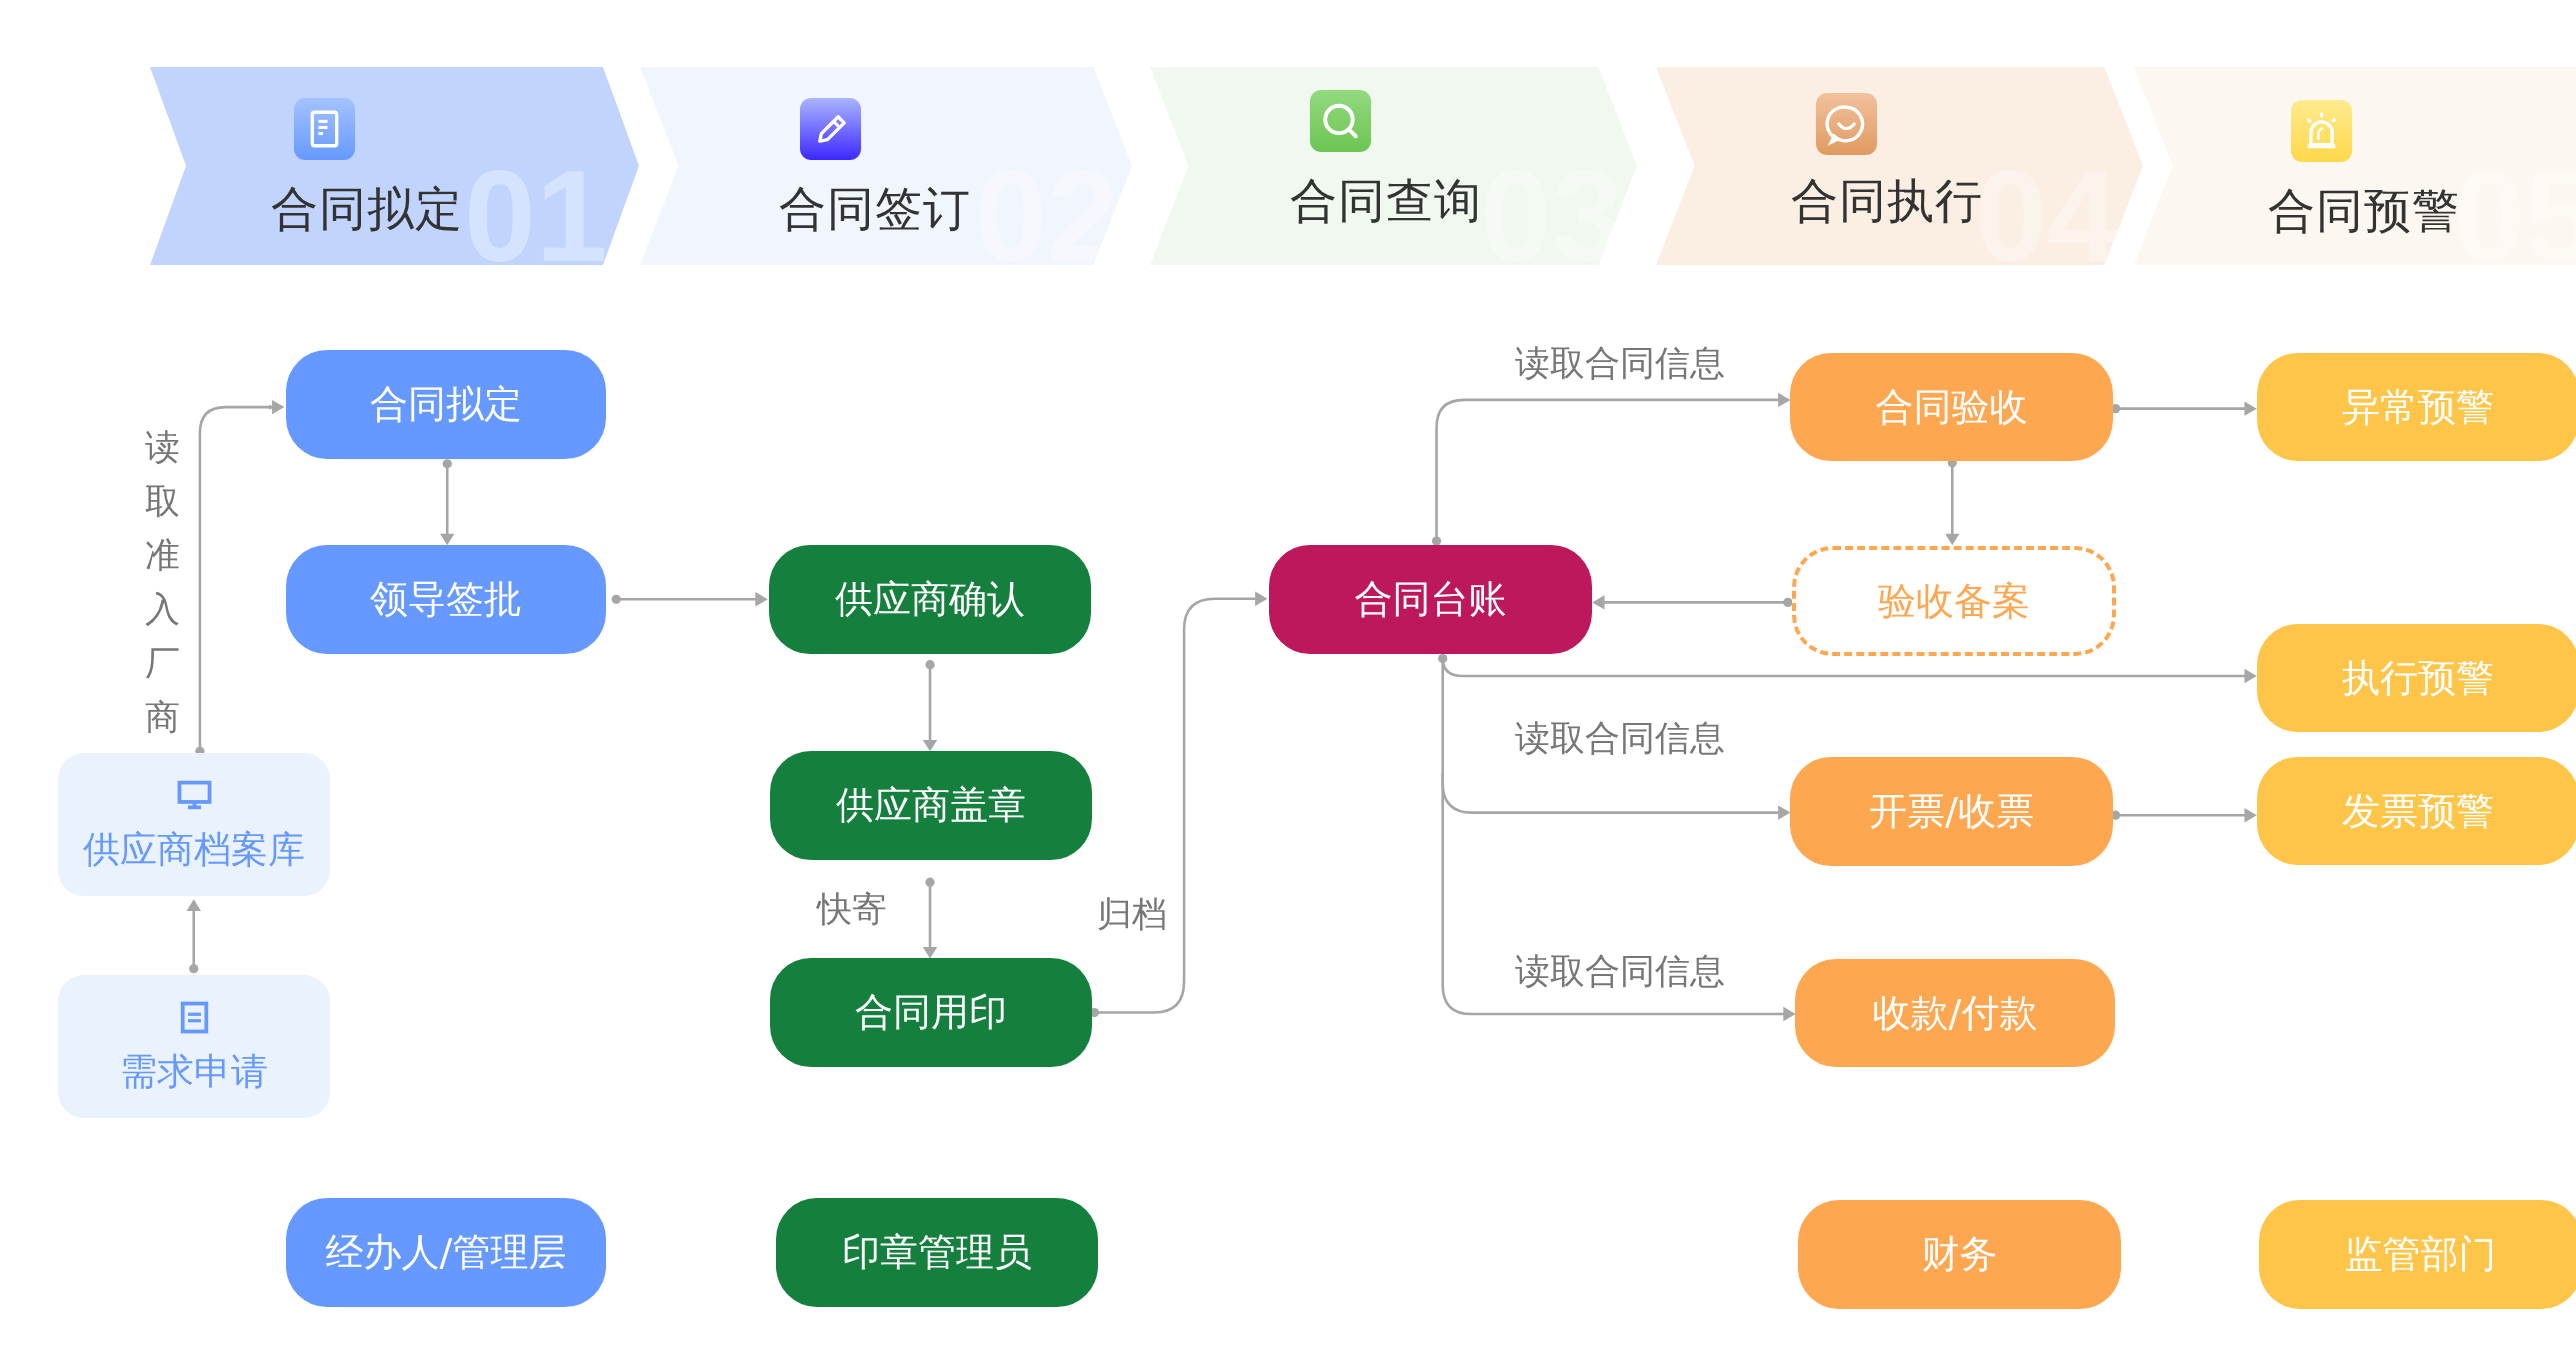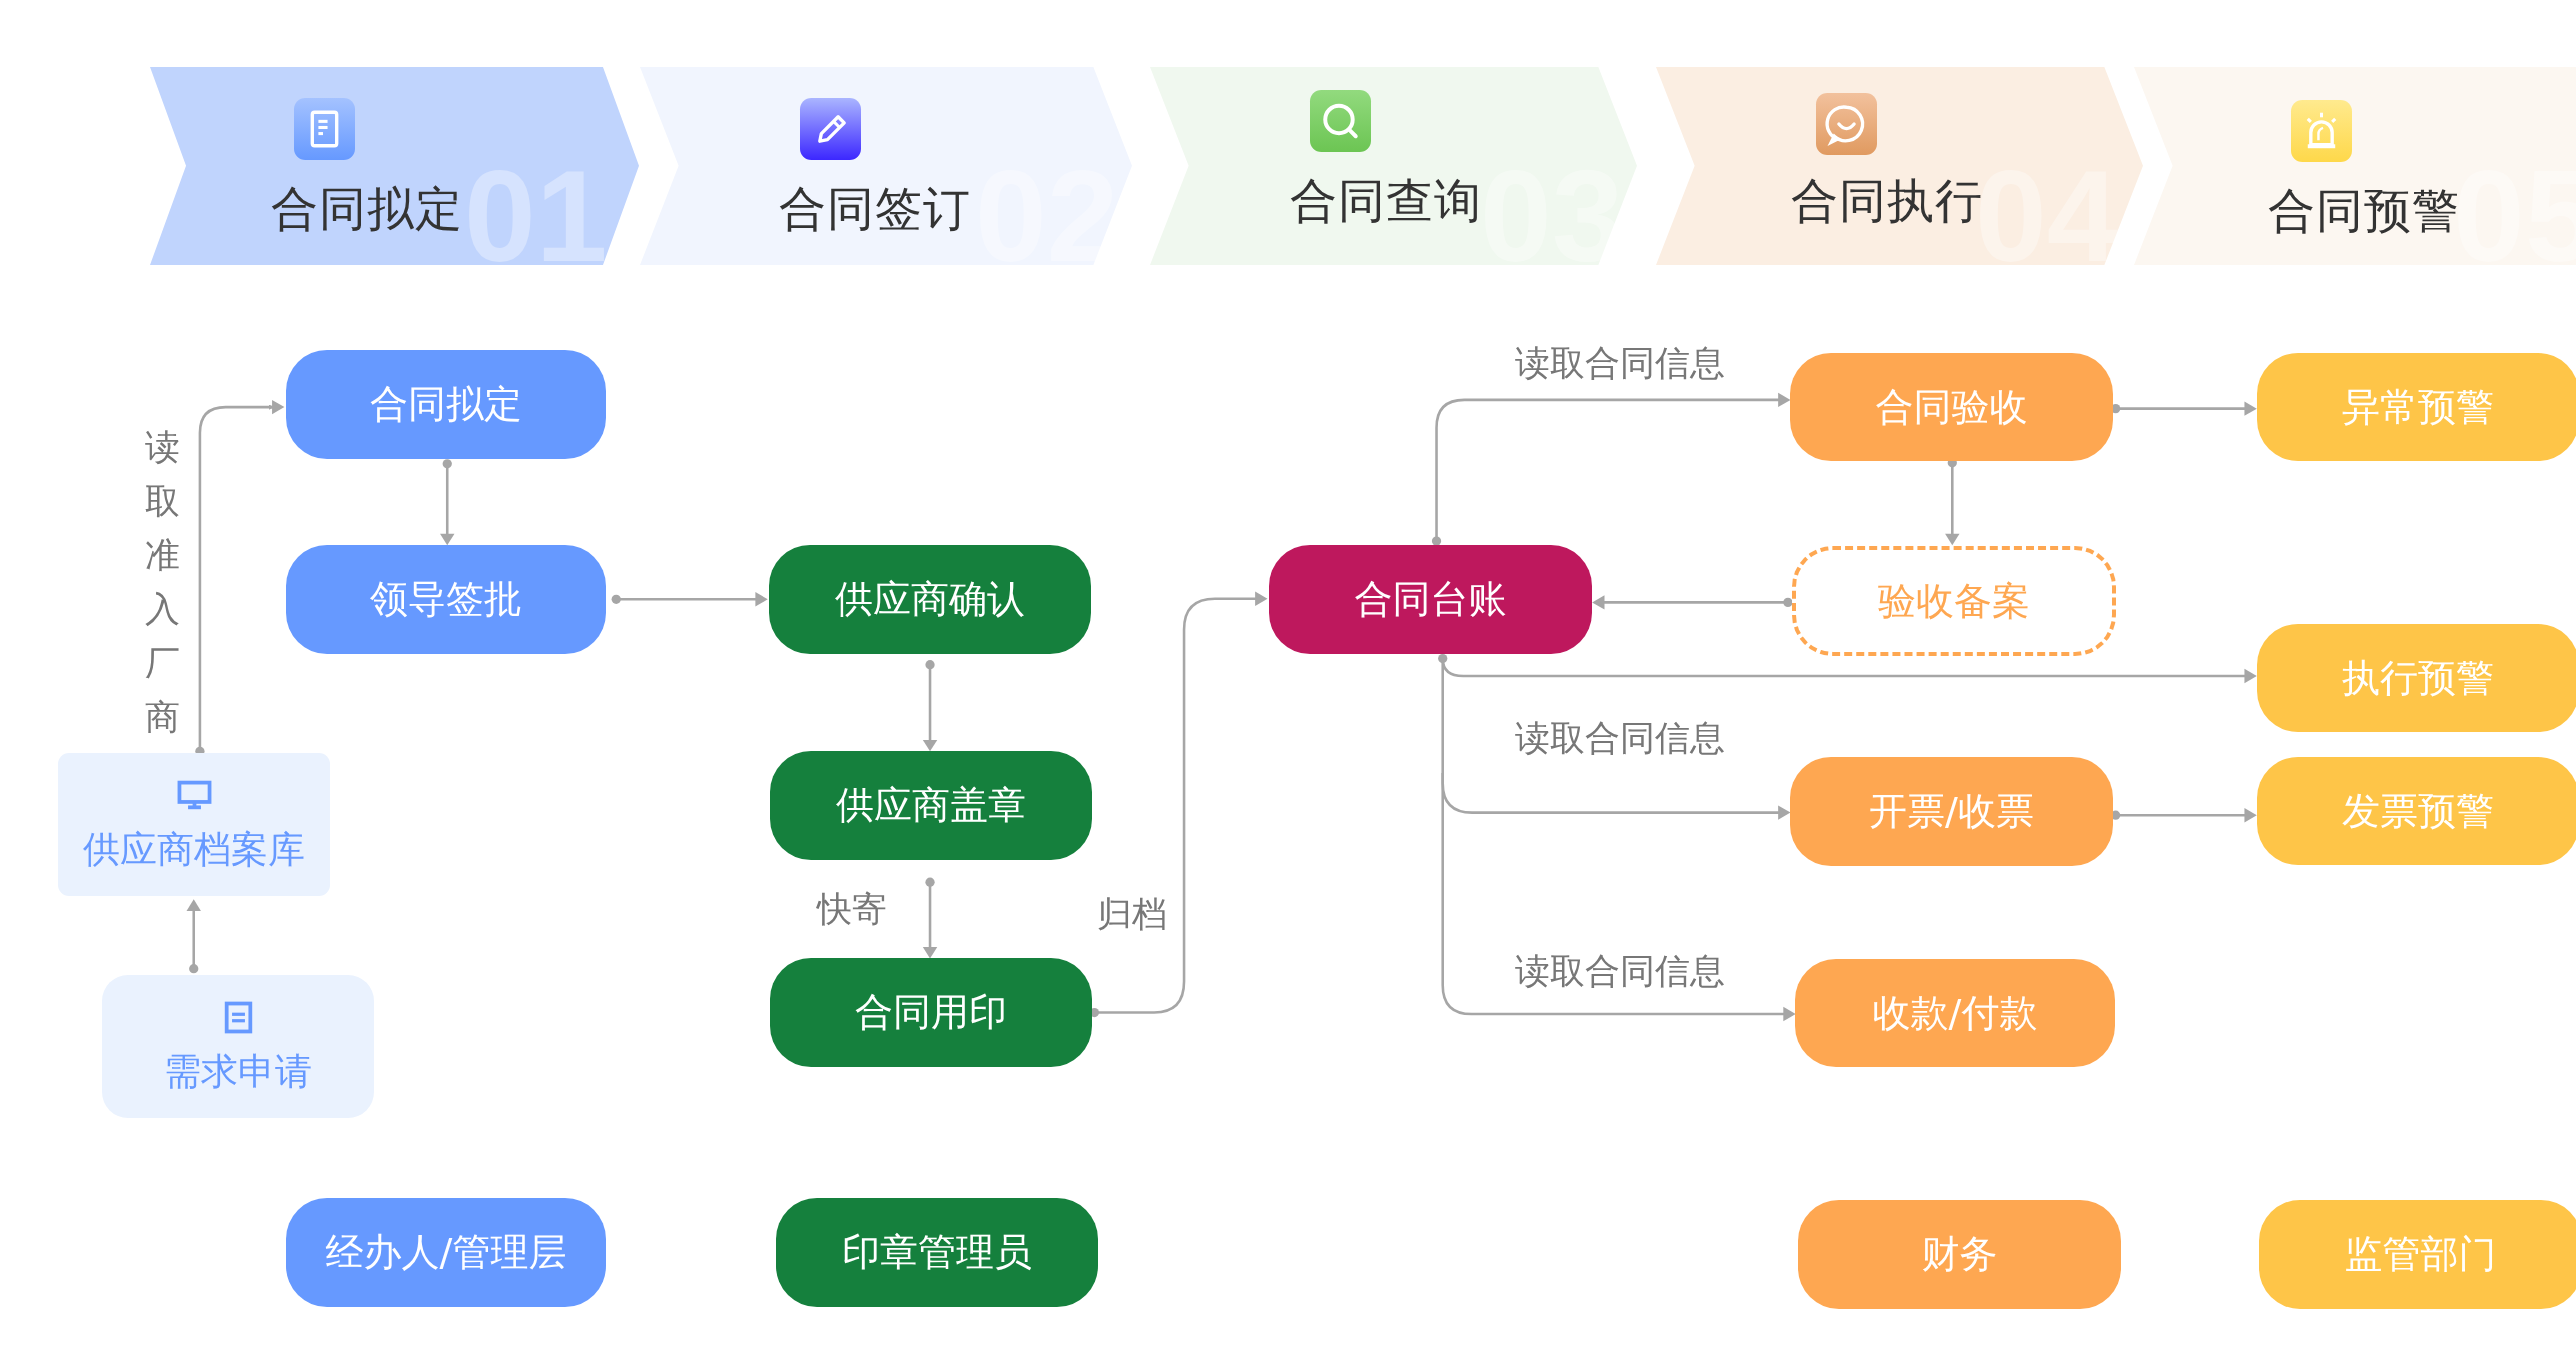--- a/index.html
+++ b/index.html
@@ -171,29 +171,29 @@
     <circle cx="2124" cy="1965" r="9"></circle>
     <circle cx="2788" cy="1050" r="9"></circle>
     <circle cx="3789" cy="898" r="9"></circle>
     <circle cx="3470" cy="1169" r="9"></circle>
     <circle cx="2800" cy="1278" r="9"></circle>
     <circle cx="4106" cy="793" r="9"></circle>
     <circle cx="4106" cy="1582" r="9"></circle>
   </g>
 </svg>
 
-<div class="store" style="left:58px;top:753px;width:272px;height:143px;border-radius:11px;">
+<div class="store" style="left:58px;top:753px;width:272px;height:143px;">
   <svg class="sicon" viewBox="0 0 40 40">
       <rect x="6" y="8" width="28" height="18" fill="none" stroke="#6699ff" stroke-width="3.5"></rect>
       <line x1="14" y1="31" x2="26" y2="31" stroke="#6699ff" stroke-width="3.5"></line>
       <line x1="20" y1="26" x2="20" y2="31" stroke="#6699ff" stroke-width="3.5"></line>
     </svg>
   <span>供应商档案库</span>
 </div>
-<div class="store" style="left:58px;top:975px;width:272px;height:143px;margin-left:44px;">
+<div class="store" style="left:58px;top:975px;width:272px;height:143px;">
   <svg class="sicon" viewBox="0 0 40 40">
       <rect x="9" y="7" width="22" height="26" fill="none" stroke="#6699ff" stroke-width="3.5"></rect>
       <line x1="14" y1="17" x2="26" y2="17" stroke="#6699ff" stroke-width="3"></line>
       <line x1="14" y1="23" x2="26" y2="23" stroke="#6699ff" stroke-width="3"></line>
     </svg>
   <span>需求申请</span>
 </div>
 
 <div class="vlbl" style="left:142px;top:420px;">
   <div>读</div>

